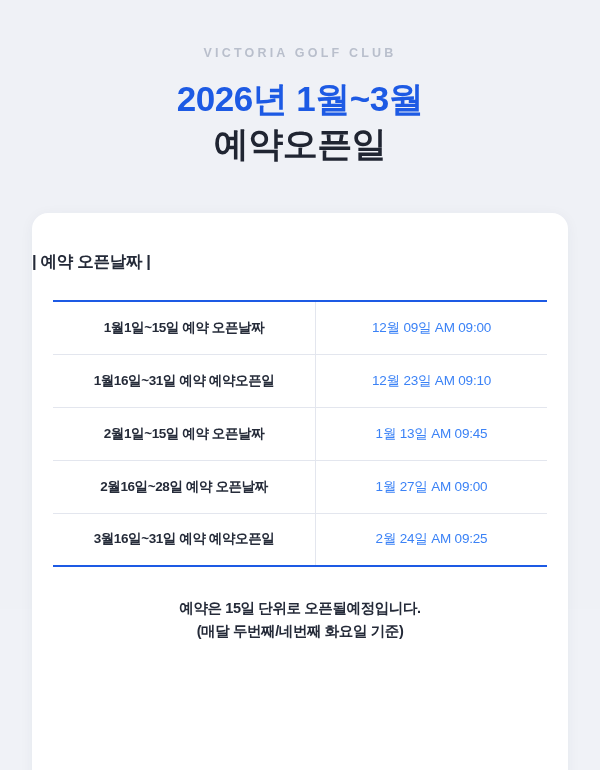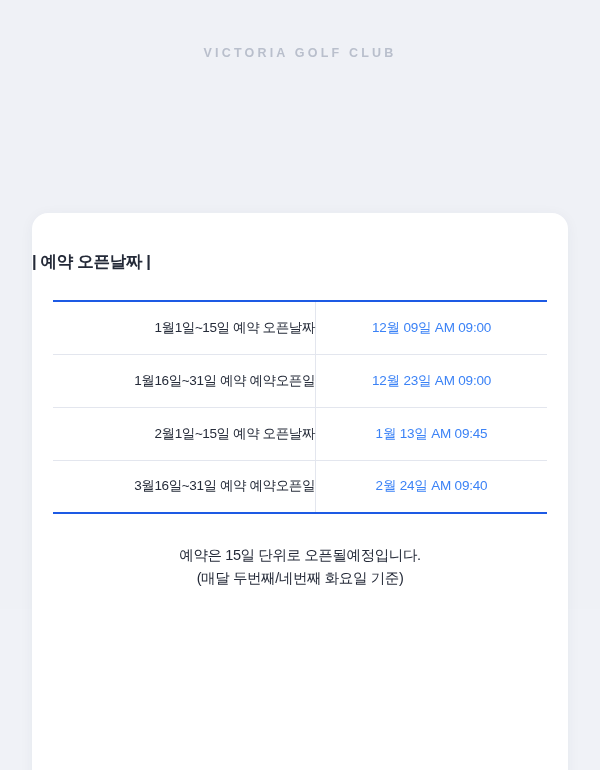--- a/index.html
+++ b/index.html
@@ -80,75 +80,83 @@
   }
   .table tr + tr td {
     border-top: 1px solid #e3e6ee;
   }
   .table td {
     padding: 0;
     vertical-align: middle;
   }
   .cell-label {
     width: 262px;
-    text-align: right;
+    text-align: center;
     font-size: 13.5px;
-    font-weight: 400;
+    font-weight: 700;
     color: #252b39;
     letter-spacing: -0.4px;
     border-right: 1px solid #e3e6ee;
   }
   .cell-value {
     text-align: center;
     font-size: 13.5px;
     font-weight: 400;
     color: #3b82f6;
     letter-spacing: -0.2px;
   }
   .note {
     margin-top: 30px;
     text-align: center;
     line-height: 1.6;
   }
   .note-line {
     font-size: 14.5px;
-    font-weight: 400;
+    font-weight: 700;
     color: #242a38;
     letter-spacing: -0.4px;
   }
 </style>
 </head>
 <body>
 
 <div class="page">
 
   <div class="header">
     <div class="eyebrow">VICTORIA GOLF CLUB</div>
+    <div class="title-wrap">
+      <div class="title-line1">2026년 1월~3월</div>
+      <div class="title-line2">예약오픈일</div>
+    </div>
   </div>
 
   <div class="card">
     <div class="card-title">| 예약 오픈날짜 |</div>
 
     <table class="table">
       <tbody>
         <tr>
           <td class="cell-label">1월1일~15일 예약 오픈날짜</td>
           <td class="cell-value">12월 09일 AM 09:00</td>
         </tr>
         <tr>
           <td class="cell-label">1월16일~31일 예약 예약오픈일</td>
-          <td class="cell-value">12월 23일 AM 09:00</td>
+          <td class="cell-value">12월 23일 AM 09:10</td>
         </tr>
         <tr>
           <td class="cell-label">2월1일~15일 예약 오픈날짜</td>
           <td class="cell-value">1월 13일 AM 09:45</td>
         </tr>
         <tr>
+          <td class="cell-label">2월16일~28일 예약 오픈날짜</td>
+          <td class="cell-value">1월 27일 AM 09:00</td>
+        </tr>
+        <tr>
           <td class="cell-label">3월16일~31일 예약 예약오픈일</td>
-          <td class="cell-value">2월 24일 AM 09:40</td>
+          <td class="cell-value">2월 24일 AM 09:25</td>
         </tr>
       </tbody>
     </table>
 
     <div class="note">
       <div class="note-line">예약은 15일 단위로 오픈될예정입니다.</div>
       <div class="note-line">(매달 두번째/네번째 화요일 기준)</div>
     </div>
   </div>
 

